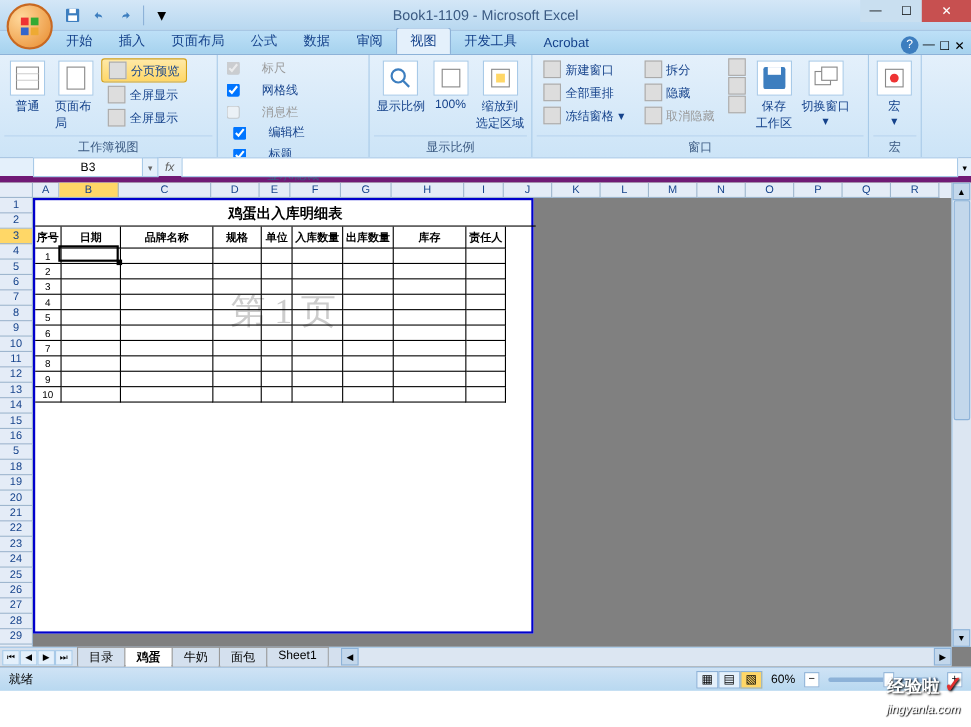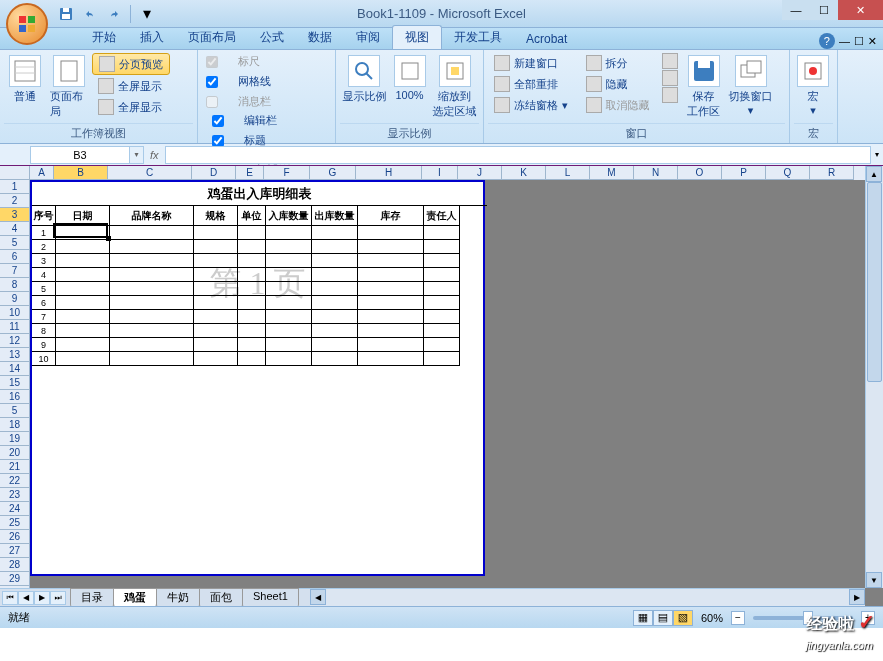--- a/index.html
+++ b/index.html
@@ -13,21 +13,21 @@
     .qat-btn { width: 22px; height: 22px; display: flex; align-items: center; justify-content: center; cursor: pointer; border-radius: 2px; }
     .qat-sep { width: 1px; height: 18px; background: #8db2d8; margin: 0 3px; }
     .title-text { position: absolute; left: 50%; transform: translateX(-50%); font-size: 13px; color: #3b5a82; }
     .win-controls { position: absolute; right: 0; top: 0; display: flex; height: 22px; }
     .win-btn { width: 28px; height: 20px; display: flex; align-items: center; justify-content: center; cursor: pointer; font-size: 11px; }
     .win-min { background: #c9dff0; }
     .win-max { background: #c9dff0; }
     .win-close { background: #c75050; color: #fff; width: 45px; }
     
     
-    .tabs { height: 22px; background: linear-gradient(to bottom, #bde0f7, #a6d2ee); display: flex; align-items: flex-end; padding-left: 80px; border-bottom: 1px solid #8db2d8; position: relative; }
+    .tabs { height: 22px; background: linear-gradient(to bottom, #bde0f7, #a6d2ee); display: flex; align-items: flex-end; padding-left: 48px; border-bottom: 1px solid #8db2d8; position: relative; }
     .tab { padding: 3px 12px; font-size: 12px; color: #15428b; cursor: pointer; }
     .tab.active { background: #e4f0fb; border: 1px solid #8db2d8; border-bottom: none; border-radius: 3px 3px 0 0; }
     .tabs-right { position: absolute; right: 6px; display: flex; gap: 4px; align-items: center; }
     .help-icon { width: 16px; height: 16px; border-radius: 50%; background: #3d7ebf; color: #fff; font-size: 11px; display: flex; align-items: center; justify-content: center; cursor: pointer; }
     
     
     .ribbon { height: 94px; background: linear-gradient(to bottom, #e4f0fb, #cce4f7); display: flex; border-bottom: 1px solid #8db2d8; }
     .ribbon-group { border-right: 1px solid #a8cae8; display: flex; flex-direction: column; padding: 3px 4px 0; }
     .ribbon-group-content { flex: 1; display: flex; align-items: flex-start; gap: 2px; }
     .ribbon-group-label { font-size: 11px; color: #3b5a82; text-align: center; padding: 2px 0; border-top: 1px solid rgba(168,202,232,0.5); }
@@ -36,21 +36,21 @@
     .ribbon-small-btns { display: flex; flex-direction: column; gap: 1px; }
     .ribbon-small-btn { display: flex; align-items: center; gap: 4px; padding: 2px 6px; font-size: 11px; color: #15428b; cursor: pointer; white-space: nowrap; text-align: right; }
     .ribbon-small-btn.active { background: linear-gradient(to bottom, #ffe9a7, #ffd767); border: 1px solid #d4a017; border-radius: 3px; }
     .ribbon-small-btn.disabled { color: #999; }
     .ribbon-check { display: flex; align-items: center; gap: 20px; font-size: 11px; color: #15428b; padding: 1px 4px; }
     .ribbon-check.disabled { color: #999; }
     .ribbon-check input { width: 12px; height: 12px; }
     .ribbon-sm-icon { width: 16px; height: 16px; background: #ddd; border: 1px solid #aaa; display: inline-block; }
     
     
-    .formula-row { height: 22px; background: #e4f0fb; display: flex; align-items: center; border-bottom: 1px solid #701a75; }
+    .formula-row { height: 22px; background: #e4f0fb; display: flex; align-items: center; border-bottom: 6px solid #701a75; }
     .name-box { width: 100px; height: 18px; background: #fff; border: 1px solid #a8cae8; margin-left: 30px; font-size: 11px; padding: 1px 6px; display: flex; align-items: center; justify-content: center; }
     .name-box-dd { width: 14px; height: 18px; background: #e4f0fb; border: 1px solid #a8cae8; border-left: none; display: flex; align-items: center; justify-content: center; cursor: pointer; font-size: 8px; color: #666; }
     .fx-label { margin: 0 6px; font-style: italic; font-size: 11px; color: #666; }
     .formula-input { flex: 1; height: 18px; background: #fff; border: 1px solid #a8cae8; margin-right: 4px; font-size: 11px; padding: 0 4px; }
     
     
     .grid-area { position: relative; height: 440px; background: #808080; overflow: hidden; }
     .select-all { position: absolute; left: 0; top: 0; width: 30px; height: 14px; background: #e4ecf7; border-right: 1px solid #9eb6ce; border-bottom: 1px solid #9eb6ce; cursor: pointer; }
     .col-headers { position: absolute; left: 30px; top: 0; right: 18px; height: 14px; background: #e4ecf7; display: flex; }
     .col-header { height: 14px; border-right: 1px solid #9eb6ce; border-bottom: 1px solid #9eb6ce; font-size: 10px; color: #15428b; display: flex; align-items: center; justify-content: center; cursor: pointer; }

